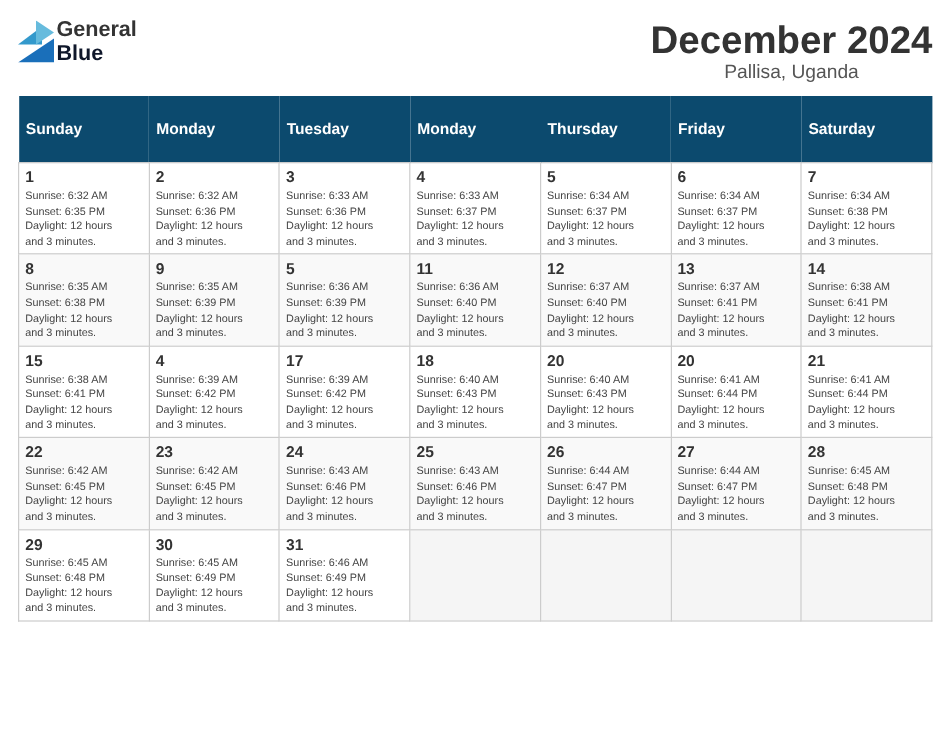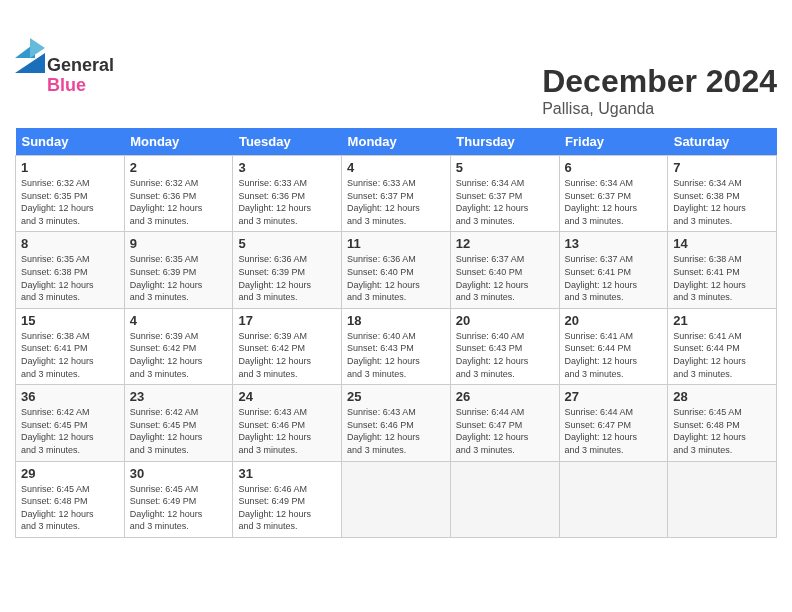--- a/index.html
+++ b/index.html
@@ -24,52 +24,50 @@
     .logo {
       display: flex;
       align-items: center;
     }
     .logo-text {
       display: flex;
       flex-direction: column;
       font-size: 18px;
       font-weight: bold;
       line-height: 1.1;
-      margin-top: 41px;
     }
     .logo-text .general { color: #333; }
-    .logo-text .blue { color: #ec4899; }
+    .logo-text .blue { color: #0f172a; }
     .logo-icon {
       width: 30px;
       height: 35px;
       margin-right: 2px;
     }
     .title-section {
-      text-align: left;
-      margin-top: 48px;
+      text-align: center;
     }
     .month-title {
       font-size: 32px;
       font-weight: bold;
       color: #333;
     }
     .location {
       font-size: 16px;
       color: #555;
     }
     table {
       width: 100%;
       border-collapse: collapse;
       table-layout: fixed;
     }
     th {
-      background-color: #3b82f6;
+      background-color: #0c4a6e;
       color: white;
       text-align: left;
-      padding: 6px 6px;
+      padding: 20px 6px;
       font-size: 13px;
       font-weight: bold;
     }
     td {
       border: 1px solid #ccc;
       vertical-align: top;
       padding: 4px 5px;
       font-size: 9.5px;
       color: #333;
       height: 75px;
@@ -214,21 +212,21 @@
         <span class="day-num">20</span>
         <span class="day-info">Sunrise: 6:41 AM<br>Sunset: 6:44 PM<br>Daylight: 12 hours<br>and 3 minutes.</span>
       </td>
           <td>
         <span class="day-num">21</span>
         <span class="day-info">Sunrise: 6:41 AM<br>Sunset: 6:44 PM<br>Daylight: 12 hours<br>and 3 minutes.</span>
       </td>
         </tr>
         <tr>
           <td>
-        <span class="day-num">36</span>
+        <span class="day-num">22</span>
         <span class="day-info">Sunrise: 6:42 AM<br>Sunset: 6:45 PM<br>Daylight: 12 hours<br>and 3 minutes.</span>
       </td>
           <td>
         <span class="day-num">23</span>
         <span class="day-info">Sunrise: 6:42 AM<br>Sunset: 6:45 PM<br>Daylight: 12 hours<br>and 3 minutes.</span>
       </td>
           <td>
         <span class="day-num">24</span>
         <span class="day-info">Sunrise: 6:43 AM<br>Sunset: 6:46 PM<br>Daylight: 12 hours<br>and 3 minutes.</span>
       </td>

